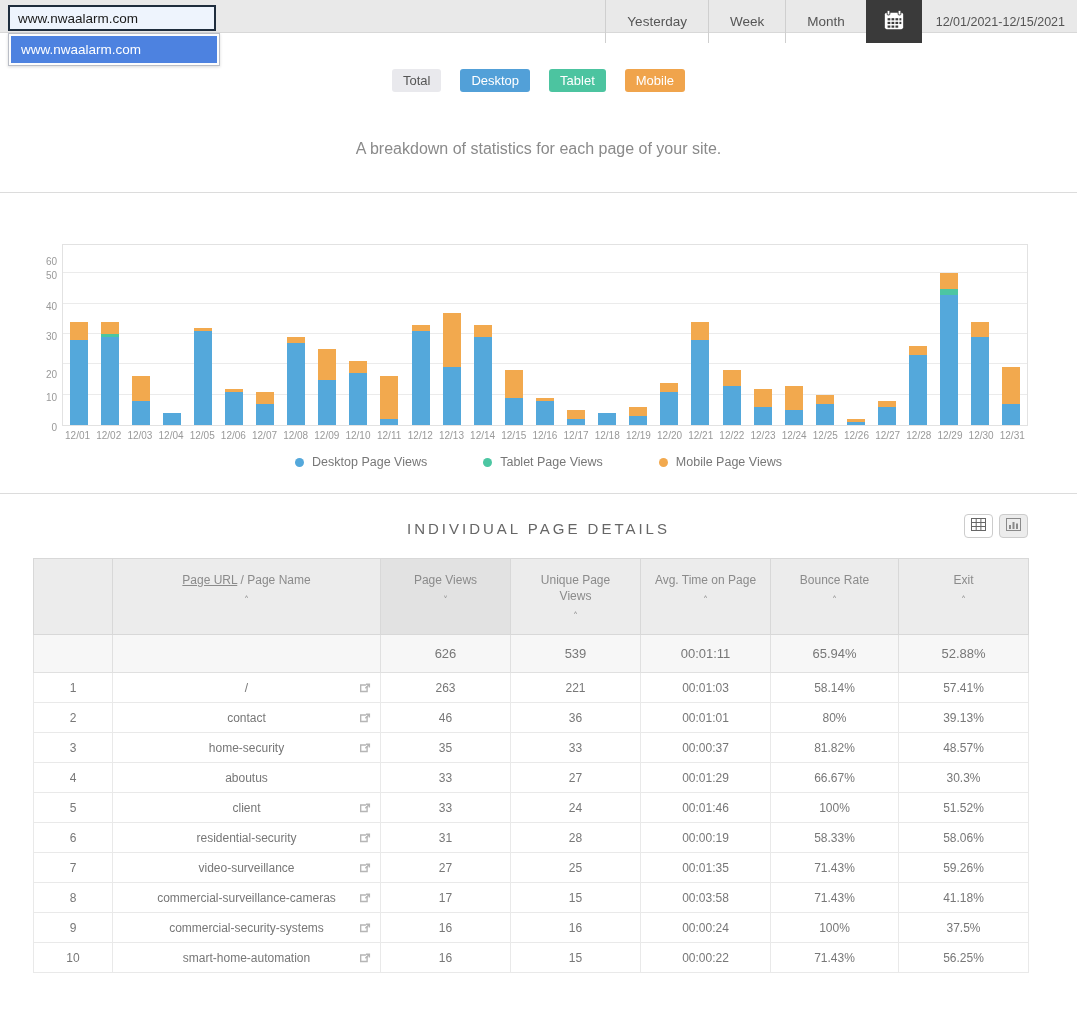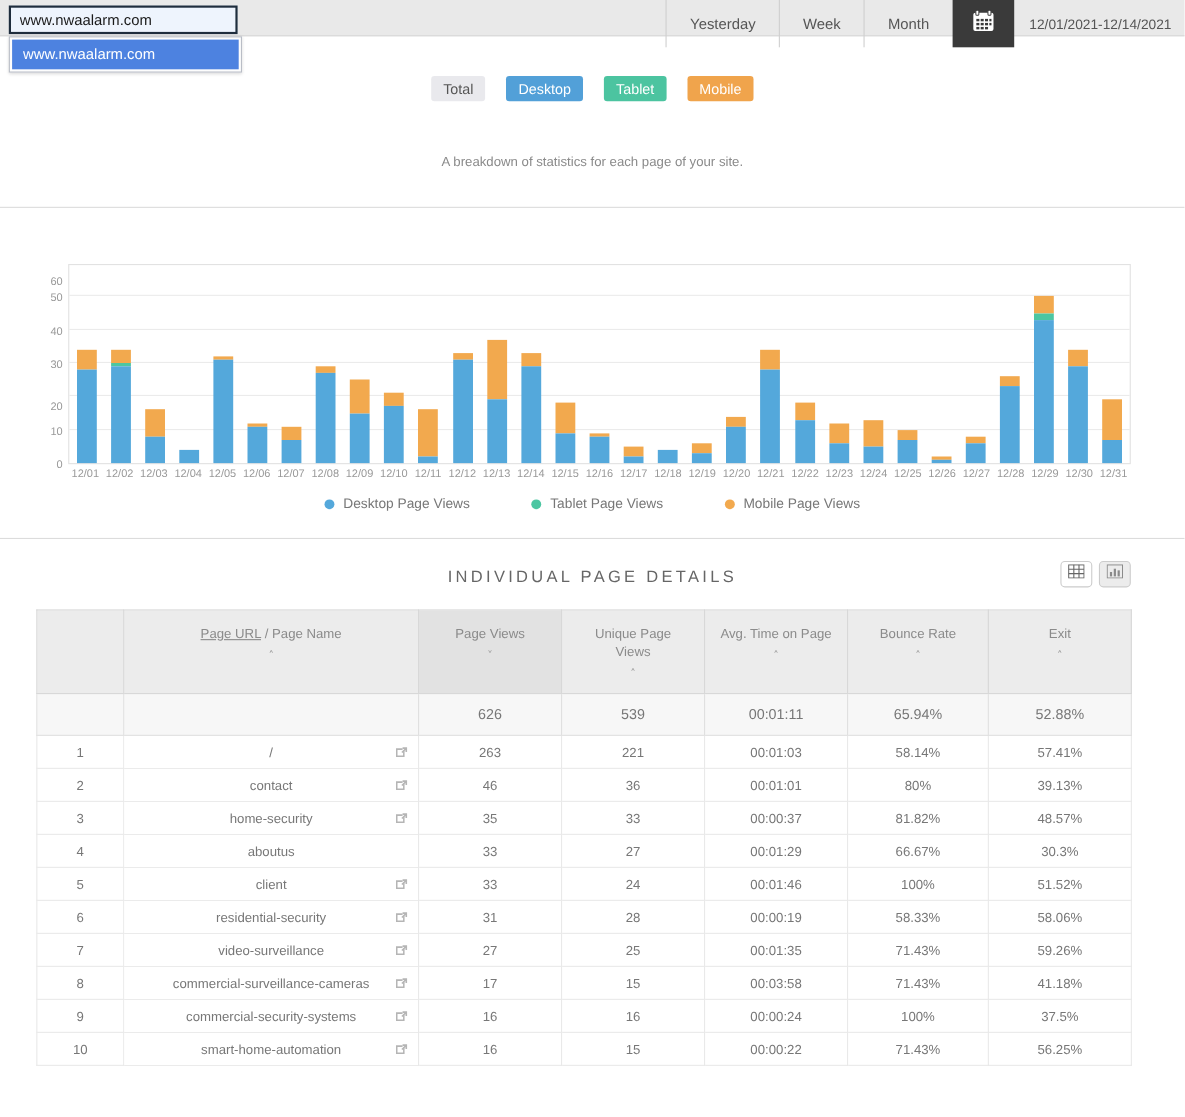--- a/index.html
+++ b/index.html
@@ -20,21 +20,21 @@
   .cal-btn { width:56px; background:#3a3a3a; display:flex; align-items:center; justify-content:center; cursor:pointer; }
   .date-range { display:flex; align-items:center; padding:0 12px 0 14px; font-size:12.5px; color:#555; }
 
   
   .filter-row { display:flex; justify-content:center; gap:19px; margin-top:36px; }
   .filter-btn { font-size:13px; padding:4px 11px; border-radius:3px; border:none; cursor:pointer;
     font-family:"Liberation Sans", sans-serif; }
 
   
   .section-title { text-align:center; font-size:15px; letter-spacing:3px; color:#666; font-weight:400; }
-  .section-sub { text-align:center; font-size:12px; color:#8a8a8a; margin-top:17px; }
+  .section-sub { text-align:center; font-size:16px; color:#8a8a8a; margin-top:17px; }
   .divider { border:none; border-top:1px solid #dcdcdc; margin:0; }
   .content-head { padding:31px 0 34px; }
 
   
   .chart-section { padding:27px 0 24px; }
   .chart-wrap { position:relative; margin:24px 0 0 62px; width:966px; }
   .plot-area { position:relative; width:966px; height:182px; background:#fff; border:1px solid #e2e2e2; }
   .gridline { position:absolute; left:0; right:0; height:1px; background:#ebebeb; }
   .ylabels { position:absolute; right:100%; top:0; height:182px; width:20px; margin-right:6px; }
   .ylabel { position:absolute; right:0; font-size:10px; color:#999; transform:translateY(50%); }
@@ -98,21 +98,21 @@
               <rect x="9.3" y="14" width="3" height="2.4"></rect>
               <rect x="13.6" y="14" width="3" height="2.4"></rect>
               <rect x="17.9" y="14" width="2.1" height="2.4"></rect>
             <rect x="5" y="18" width="3" height="2.4"></rect>
               <rect x="9.3" y="18" width="3" height="2.4"></rect>
               <rect x="13.6" y="18" width="3" height="2.4"></rect>
           </g>
         </svg>
       </span>
     </div>
-    <div class="date-range">12/01/2021-12/14/2021</div>
+    <div class="date-range">12/01/2021-12/15/2021</div>
   </div>
 </div>
 
 <div class="filter-row">
     <button class="filter-btn" style="background: rgb(233, 233, 237); color: rgb(85, 85, 85);">Total</button>
     <button class="filter-btn" style="background: rgb(82, 160, 216); color: rgb(255, 255, 255);">Desktop</button>
     <button class="filter-btn" style="background: rgb(76, 196, 160); color: rgb(255, 255, 255);">Tablet</button>
     <button class="filter-btn" style="background: rgb(240, 164, 76); color: rgb(255, 255, 255);">Mobile</button>
   </div>
 

